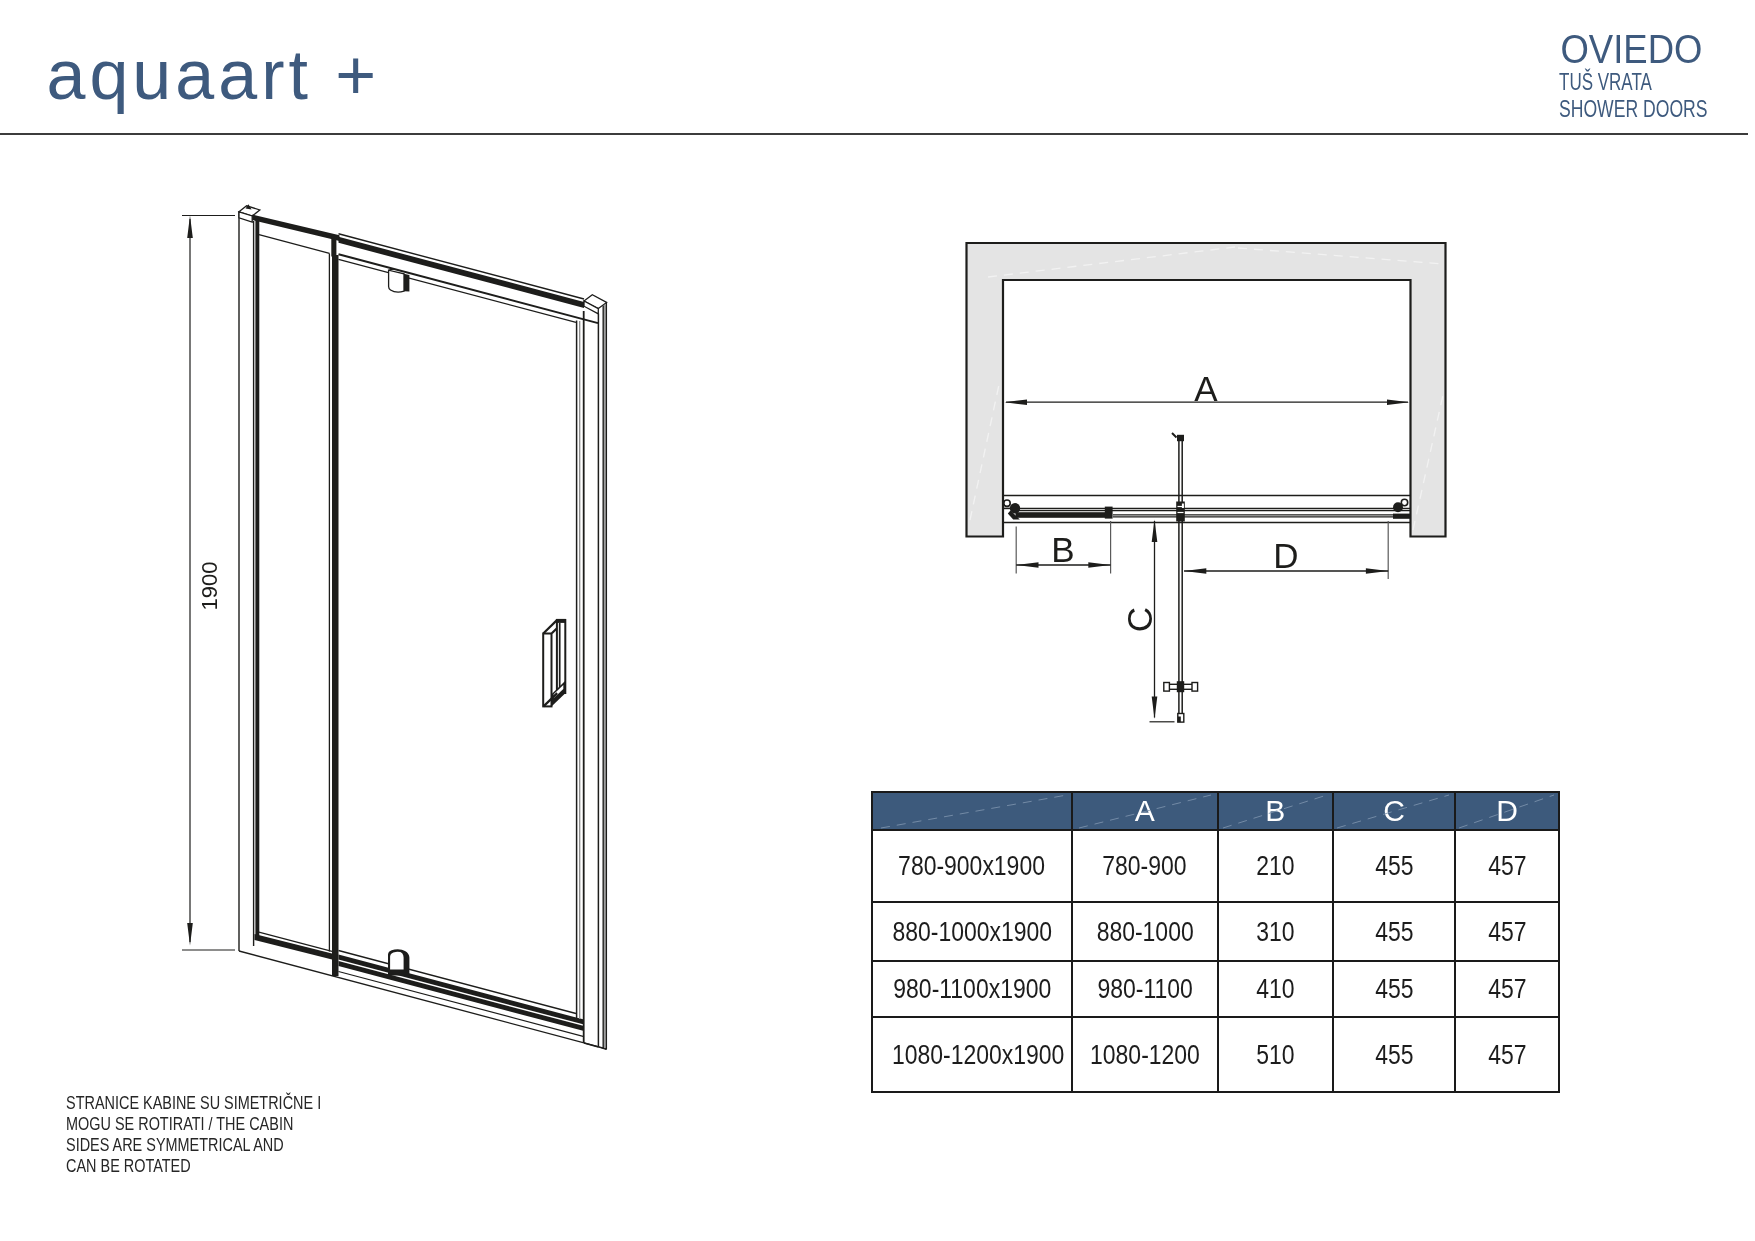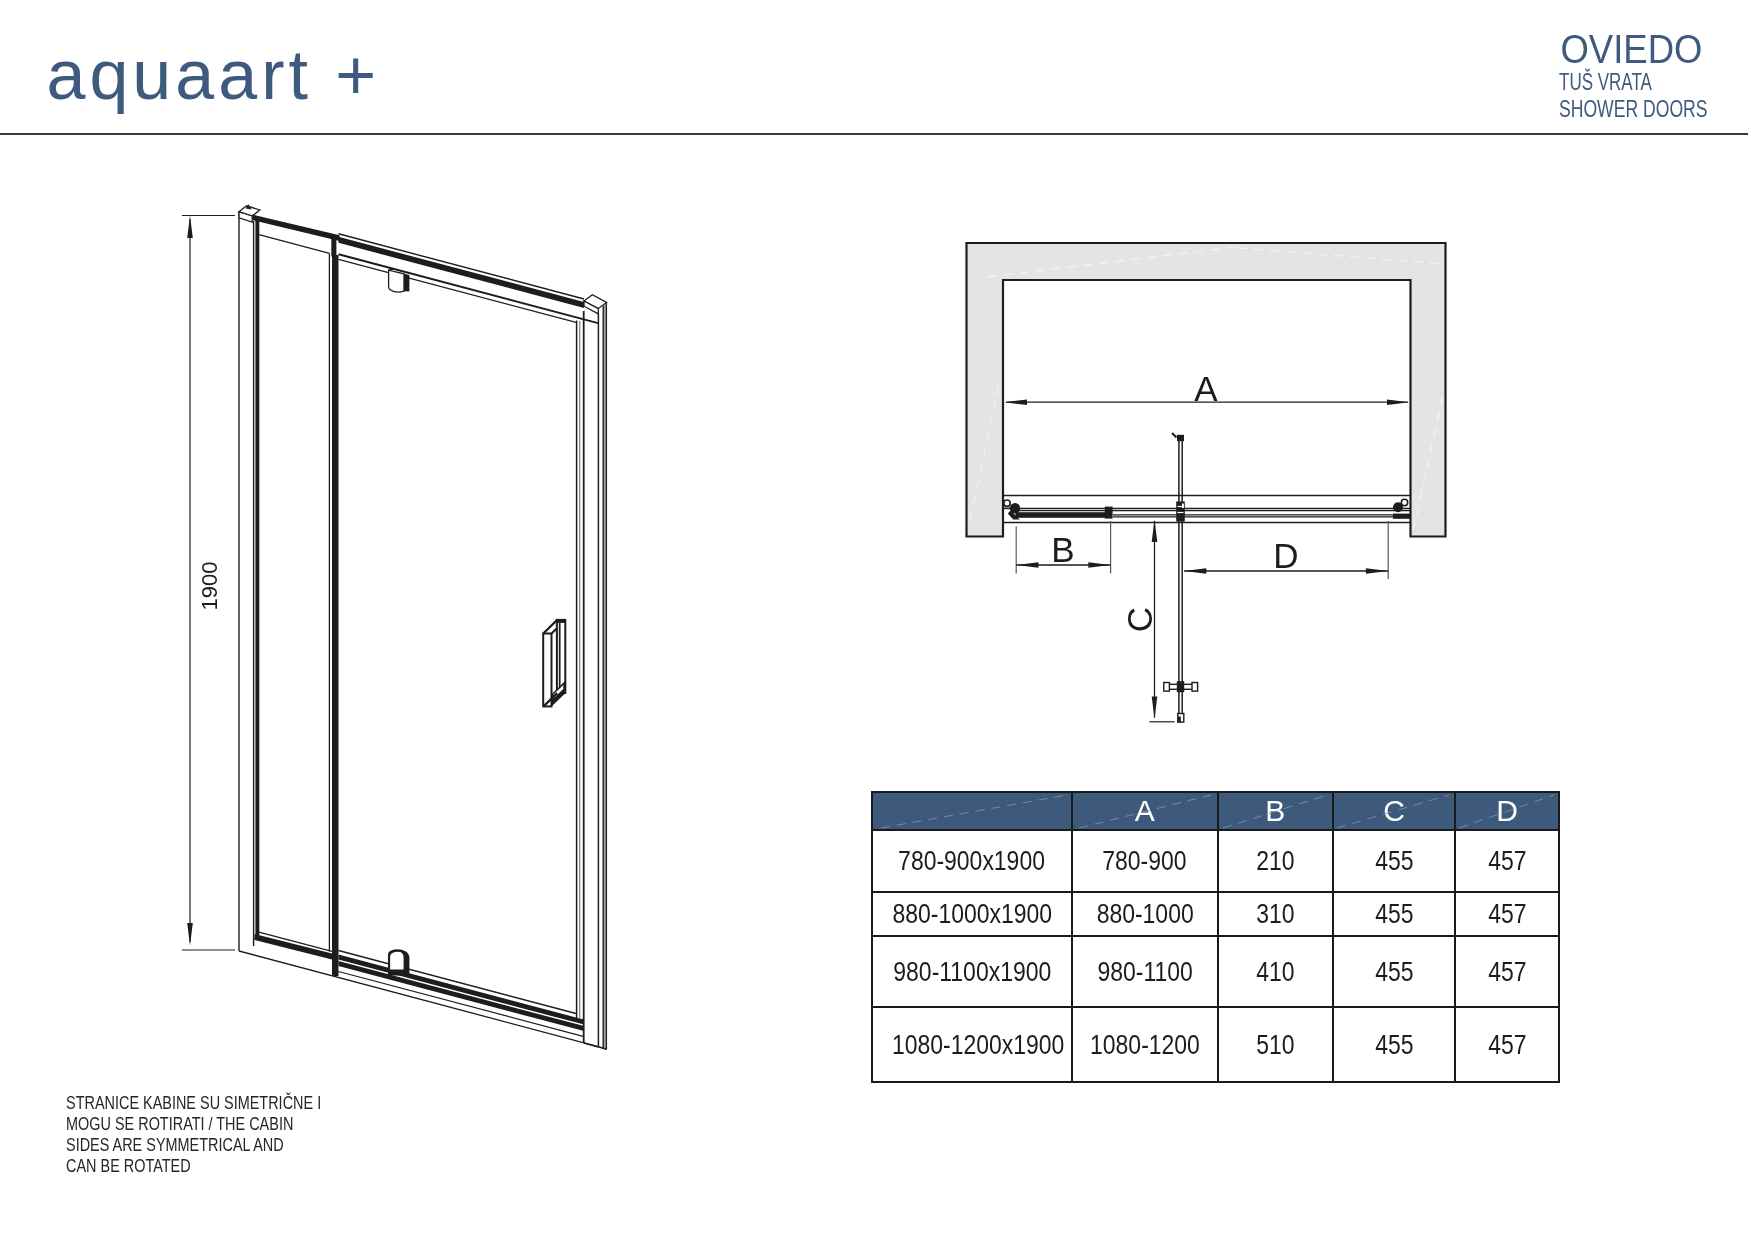--- a/index.html
+++ b/index.html
@@ -186,35 +186,35 @@
         <col style="width:104px">
       </colgroup>
     <tbody>
         <tr class="hd">
       <td style="height:36px"></td>
       <td style="width:141px">A</td>
       <td style="width:112px">B</td>
       <td style="width:118px">C</td>
       <td style="width:100px">D</td>
     </tr>
-    <tr style="height:62px">
+    <tr style="height:72px">
       <td><span>780-900x1900</span></td>
           <td><span>780-900</span></td>
           <td><span>210</span></td>
           <td><span>455</span></td>
           <td><span>457</span></td>
     </tr>
-    <tr style="height:44px">
+    <tr style="height:59px">
       <td><span>880-1000x1900</span></td>
           <td><span>880-1000</span></td>
           <td><span>310</span></td>
           <td><span>455</span></td>
           <td><span>457</span></td>
     </tr>
-    <tr style="height:71px">
+    <tr style="height:56px">
       <td><span>980-1100x1900</span></td>
           <td><span>980-1100</span></td>
           <td><span>410</span></td>
           <td><span>455</span></td>
           <td><span>457</span></td>
     </tr>
     <tr style="height:75px">
       <td><span>1080-1200x1900</span></td>
           <td><span>1080-1200</span></td>
           <td><span>510</span></td>

